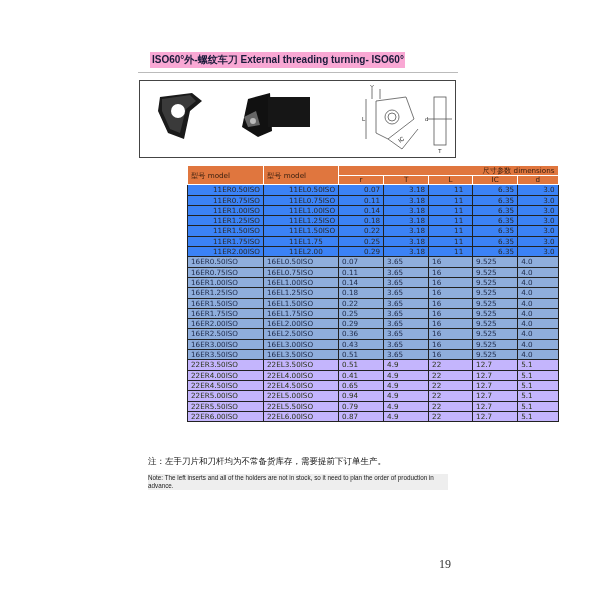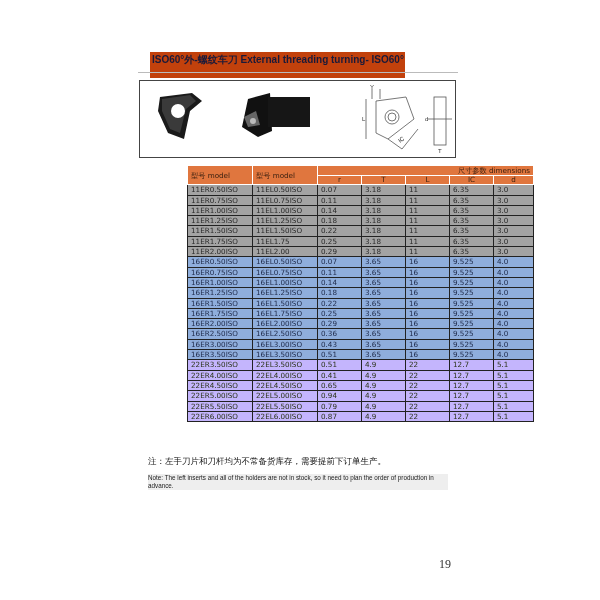--- a/index.html
+++ b/index.html
@@ -1,26 +1,26 @@
 <!DOCTYPE html>
 <html><head>
 <meta charset="utf-8">
 <style>
   html,body{margin:0;padding:0;background:#ffffff;}
   body{width:600px;height:600px;position:relative;overflow:hidden;font-family:"Liberation Sans",sans-serif;}
-  .title-bar{position:absolute;left:150px;top:52px;height:26px;width:253px;background:#c2410c;color:#1a1a3a;font-size:10px;font-weight:bold;line-height:16px;padding-left:2px;white-space:nowrap;}
+  .title-bar{position:absolute;left:150px;top:52px;height:16px;width:253px;background:#f9a8d4;color:#1a1a3a;font-size:10px;font-weight:bold;line-height:16px;padding-left:2px;white-space:nowrap;}
   .title-rule{position:absolute;left:138px;top:72px;width:320px;height:1px;background:#bbb;}
   .img-box{position:absolute;left:139px;top:80px;width:317px;height:78px;border:1.5px solid #444;background:#fff;box-sizing:border-box;}
   .img-box svg{position:absolute;left:0;top:0;}
   table.spec{position:absolute;left:139px;top:165px;border-collapse:collapse;font-family:"DejaVu Sans",sans-serif;font-size:7.2px;margin-left:48px;}
   table.spec td, table.spec th{border:1px solid #222;padding:0 3px;height:9.3px;line-height:9.3px;white-space:nowrap;font-weight:normal;text-align:left;}
   table.spec th{background:#e0763e;color:#3a2010;border-color:#fff;}
   table.spec th.dim{text-align:right;}
   table.spec th.sub{text-align:center;height:8px;line-height:8px;}
-  tr.g1 td{background:#a3a3a3;color:#2a2a2a;}
+  tr.g1 td{background:#3b82f6;color:#2a2a2a;padding-left:25px;}
   tr.g2 td{background:#8faedc;color:#1e2a4a;}
   tr.g3 td{background:#c4b5fd;color:#2a3318;}
   .col1{width:58px;}
   .col2{width:58px;}
   .colr{width:37px;}
   .colT{width:37px;}
   .colL{width:37px;}
   .colIC{width:37px;}
   .cold{width:33px;}
   .note-cn{position:absolute;left:148px;top:456px;font-size:8.5px;color:#111;font-family:Liberation Sans, sans-serif;}

